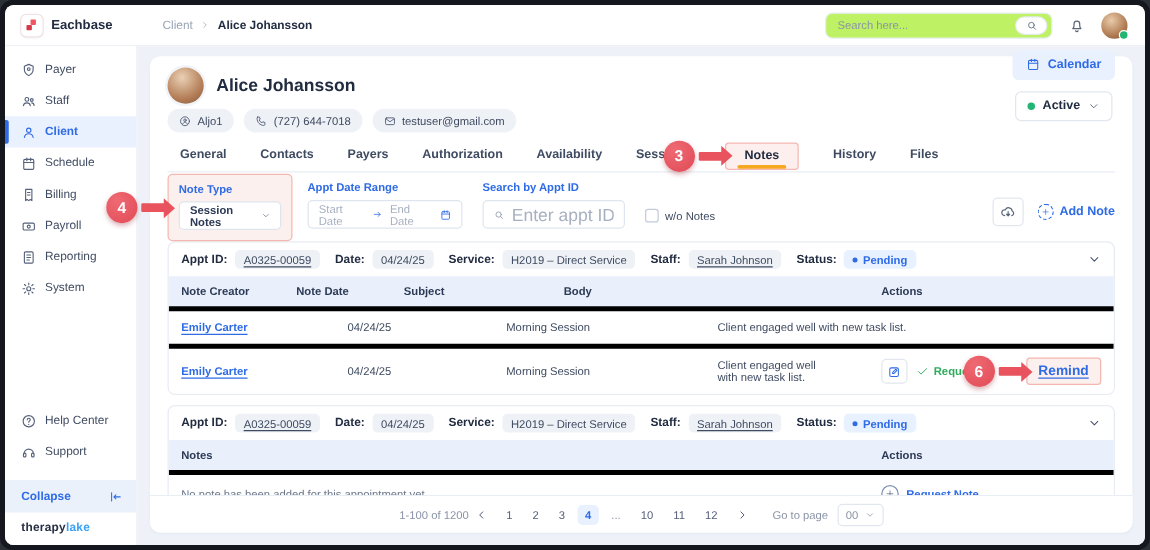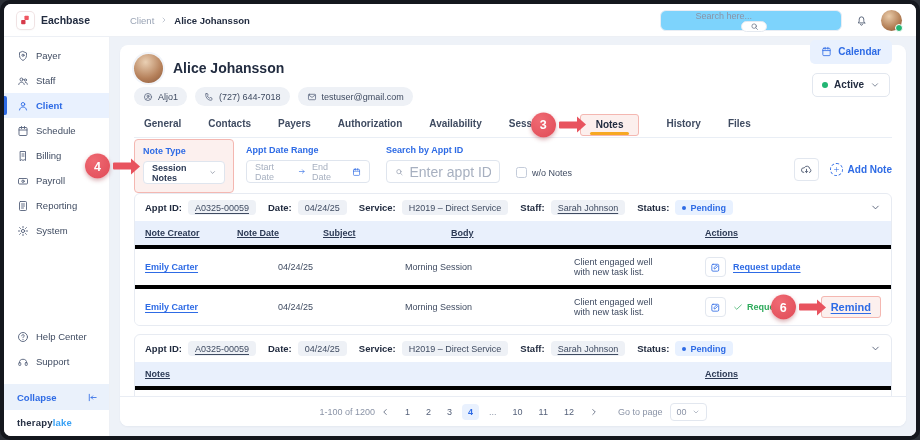--- a/index.html
+++ b/index.html
@@ -12,21 +12,21 @@
   
   .topbar { height:33px; flex:none; display:flex; align-items:center; background:#fff; border-bottom:1px solid #edf0f5; }
   .brand-block { width:106px; flex:none; display:flex; align-items:center; gap:7px; padding-left:13px; }
   .logo-mark { width:17px; height:17px; border-radius:4px; background:#fff; box-shadow:0 0 0 1px #f0e3e4, 0 1px 2px rgba(0,0,0,.08); display:flex; align-items:center; justify-content:center; }
   .brand-name { font-size:10.5px; font-weight:bold; color:#222c40; }
   .breadcrumb { display:flex; align-items:center; gap:6px; margin-left:20px; font-size:9.5px; }
   .crumb-section { color:#9aa4b5; cursor:pointer; }
   .crumb-sep { color:#9aa4b5; }
   .crumb-page { color:#222c40; font-weight:bold; }
   .topbar-right { margin-left:auto; display:flex; align-items:center; gap:13px; padding-right:14px; }
-  .search-box { width:182px; height:21px; background:#7dd3fc; border:1px solid #e8edf4; border-radius:6px; display:flex; align-items:center; padding:0 3px 0 9px;flex-direction:column; }
+  .search-box { width:182px; height:21px; background:#bef264; border:1px solid #e8edf4; border-radius:6px; display:flex; align-items:center; padding:0 3px 0 9px; }
   .search-box input { flex:1; border:0; background:transparent; outline:0; font-size:9px; color:#59657a; font-family:"Liberation Sans", sans-serif; min-width:0; }
   .search-box input::placeholder { color:#8a93a6; }
   .search-btn { width:26px; height:15px; background:#fff; border:1px solid #e4e9f0; border-radius:8px; display:flex; align-items:center; justify-content:center; color:#59657a; cursor:pointer; }
   .bell { color:#59657a; cursor:pointer; }
   .avatar-sm { width:21px; height:21px; border-radius:50%; background:radial-gradient(circle at 38% 30%, #e9cba9, #b07b52 62%, #7d4f33); position:relative; cursor:pointer; }
   .avatar-sm::after { content:""; position:absolute; right:-1px; bottom:-1px; width:6px; height:6px; border-radius:50%; background:#22b573; border:1.5px solid #fff; }
 
   
   .body { flex:1; display:flex; min-height:0; }
   .sidebar { width:106px; flex:none; background:#fff; border-right:1px solid #edf0f5; display:flex; flex-direction:column; padding-top:6px; }
@@ -89,21 +89,21 @@
   
   .appt { border:1px solid #e7ebf2; border-radius:6px; margin-top:8px; overflow:hidden; }
   .appt-head { display:flex; align-items:center; gap:6px; padding:6px 10px; font-size:9.5px; }
   .meta-label { font-weight:bold; color:#222c40; margin-left:6px; }
   .meta-label:first-child { margin-left:0; }
   .meta-chip { background:#eef1f6; border-radius:4px; padding:2.5px 7px; color:#3f4b61; font-size:9px; }
   .meta-link { text-decoration:underline; text-underline-offset:2px; cursor:pointer; }
   .status-chip { background:#e8f1ff; color:#2e6be5; border-radius:4px; padding:2.5px 7px; font-size:9px; font-weight:bold; display:flex; align-items:center; gap:4px; }
   .status-chip::before { content:""; width:4px; height:4px; border-radius:50%; background:#2e6be5; }
   .appt-chevron { margin-left:auto; color:#45506a; cursor:pointer; }
-  .tbl-head { display:flex; background:#e9f0fc; padding:7px 10px; font-size:9px; font-weight:bold; color:#2c3a55;text-decoration:underline; }
+  .tbl-head { display:flex; background:#e9f0fc; padding:7px 10px; font-size:9px; font-weight:bold; color:#2c3a55; }
   .tbl-row { display:flex; align-items:center; padding:8px 10px; font-size:9px; color:#3f4b61; border-top:4px solid #000000; background:#fff;gap:41px; }
   .col-creator { width:92px; } .col-date { width:86px; } .col-subject { width:128px; } .col-body { flex:1; } .col-actions { width:176px; display:flex; align-items:center; gap:7px; }
   .link { color:#2e6be5; font-weight:bold; text-decoration:underline; text-underline-offset:2px; cursor:pointer; }
   .btn-edit { width:21px; height:20px; border:1px solid #e2e7ef; border-radius:4px; background:#fff; display:flex; align-items:center; justify-content:center; color:#2e6be5; cursor:pointer; flex:none; }
   .requested { color:#2eab5c; font-weight:bold; display:flex; align-items:center; gap:4px; white-space:nowrap; }
   .remind-wrap { position:relative; margin-left:auto; }
   .remind-box { border:1px solid #f4b7b1; background:#fcf0ee; border-radius:3px; padding:4px 9px; color:#2e6be5; font-weight:bold; font-size:11px; text-decoration:underline; text-underline-offset:2px; cursor:pointer; white-space:nowrap; }
   .col-notes { flex:1; } .empty-text { color:#6b7689; }
   .req-note { display:flex; align-items:center; gap:6px; color:#2e6be5; font-weight:bold; cursor:pointer; }
   .plus-circle { width:14px; height:14px; border:1px solid #7e90b5; border-radius:50%; display:flex; align-items:center; justify-content:center; color:#5a6b8c; }
@@ -412,29 +412,20 @@
               <span class="col-date">Note Date</span>
               <span class="col-subject">Subject</span>
               <span class="col-body">Body</span>
               <span class="col-actions">Actions</span>
             </div>
             <div class="tbl-row">
               <span class="col-creator"><span class="link">Emily Carter</span></span>
               <span class="col-date">04/24/25</span>
               <span class="col-subject">Morning Session</span>
               <span class="col-body">Client engaged well with new task list.</span>
-              <span class="col-actions">
-                <span class="btn-edit">
-                      <svg class="ic" width="11" height="11" viewBox="0 0 24 24">
-                        <rect x="4" y="5" width="15" height="15" rx="2.5"></rect>
-                        <path d="M14.6 7.4l2 2L11 15H9v-2z"></path>
-                      </svg>
-                    </span>
-                <span class="link">Request update</span>
-              </span>
             </div>
             <div class="tbl-row">
               <span class="col-creator"><span class="link">Emily Carter</span></span>
               <span class="col-date">04/24/25</span>
               <span class="col-subject">Morning Session</span>
               <span class="col-body">Client engaged well with new task list.</span>
               <span class="col-actions">
                 <span class="btn-edit">
                       <svg class="ic" width="11" height="11" viewBox="0 0 24 24">
                         <rect x="4" y="5" width="15" height="15" rx="2.5"></rect>

